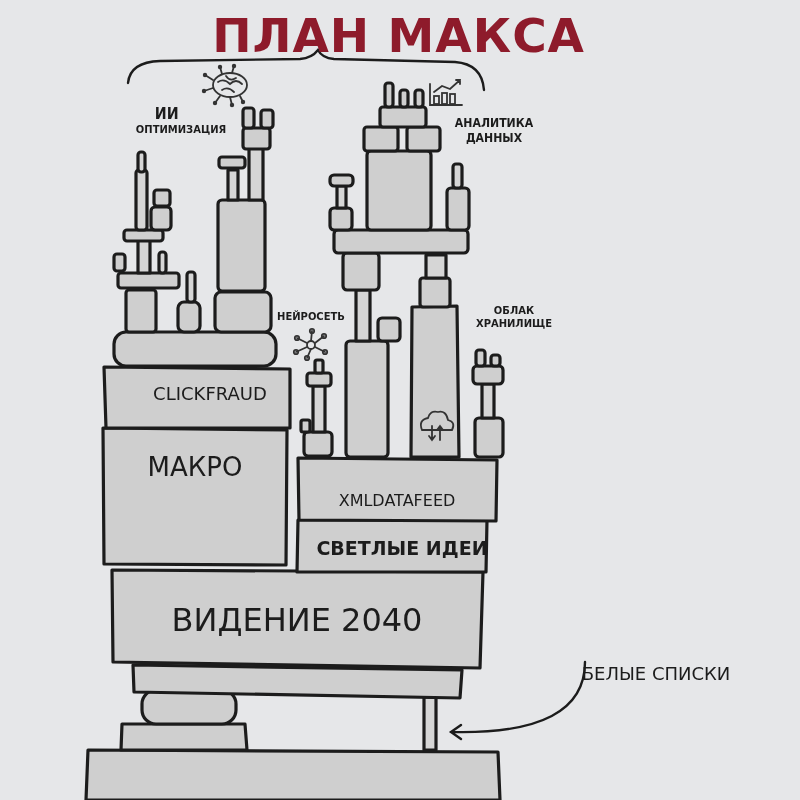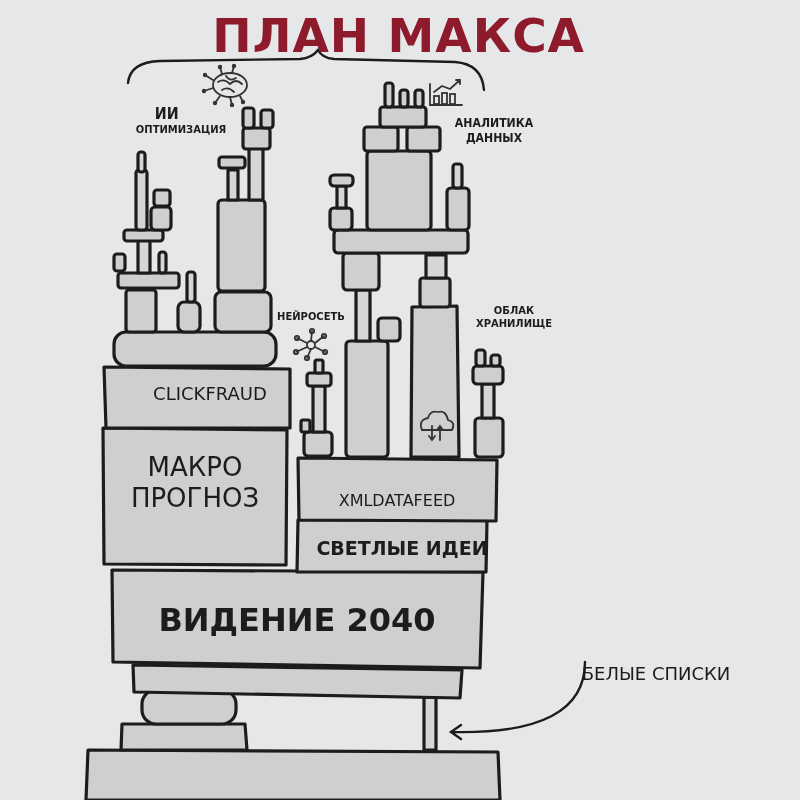--- a/index.html
+++ b/index.html
@@ -161,20 +161,19 @@
   <div>ОБЛАК</div>
   <div>ХРАНИЛИЩЕ</div>
 </div>
 
 <div class="lbl" style="left:556px; top:627px; width:200px; font-size:18px; font-weight:normal;margin-top:36px;">БЕЛЫЕ СПИСКИ</div>
 
 <div class="lbl lbl-md" style="left:106px; top:383px; width:208px; font-weight:normal;">CLICKFRAUD</div>
 
 <div class="lbl lbl-lg" style="left:104px; top:452px; width:182px; font-weight:normal; line-height:31px;">
   <div>МАКРО</div>
-  <div>ПРОГНОЗ</div>
 </div>
 
 <div class="lbl" style="left:299px; top:479px; width:196px; font-size:16px; font-weight:normal;margin-top:12px;">XMLDATAFEED</div>
 
 <div class="lbl" style="left:308px; top:537px; width:188px; font-size:19px; font-weight:bold;">СВЕТЛЫЕ ИДЕИ</div>
 
-<div class="lbl lbl-xl" style="left:112px; top:601px; width:370px; font-weight:bold;">ВИДЕНИЕ 2040</div>
+<div class="lbl lbl-xl" style="left:112px; top:601px; width:370px; font-weight:normal;">ВИДЕНИЕ 2040</div>
 
 </body></html>

